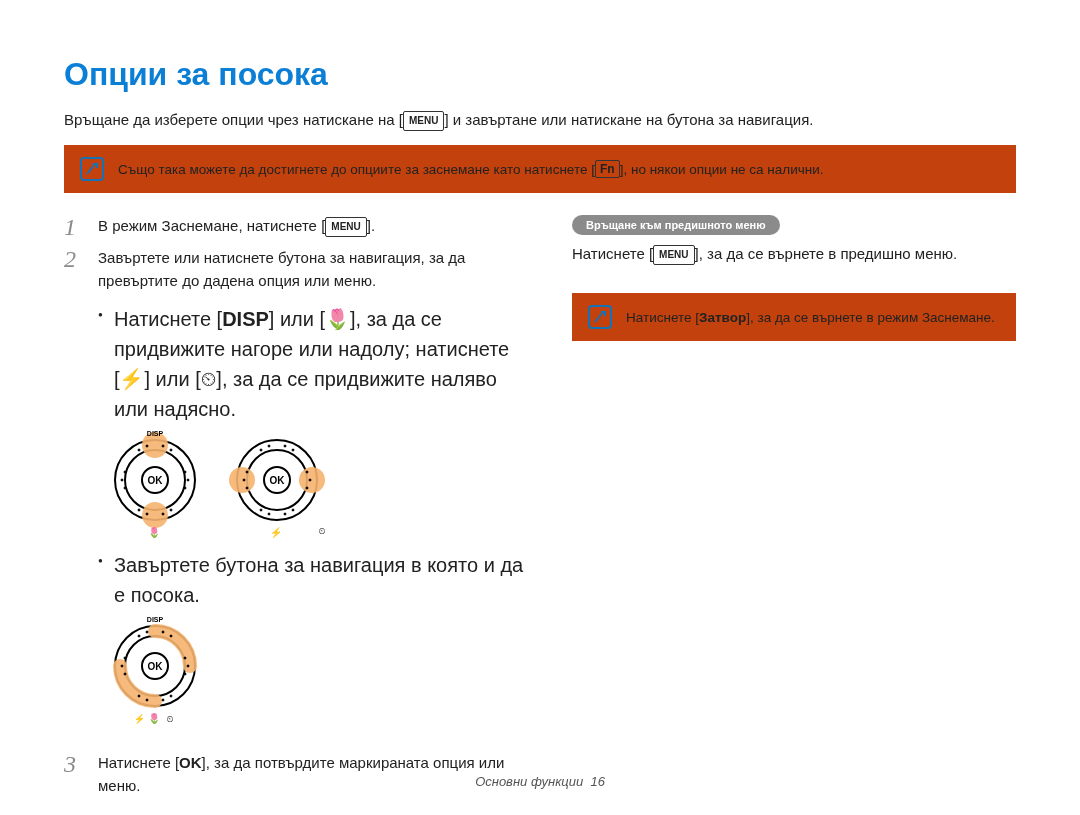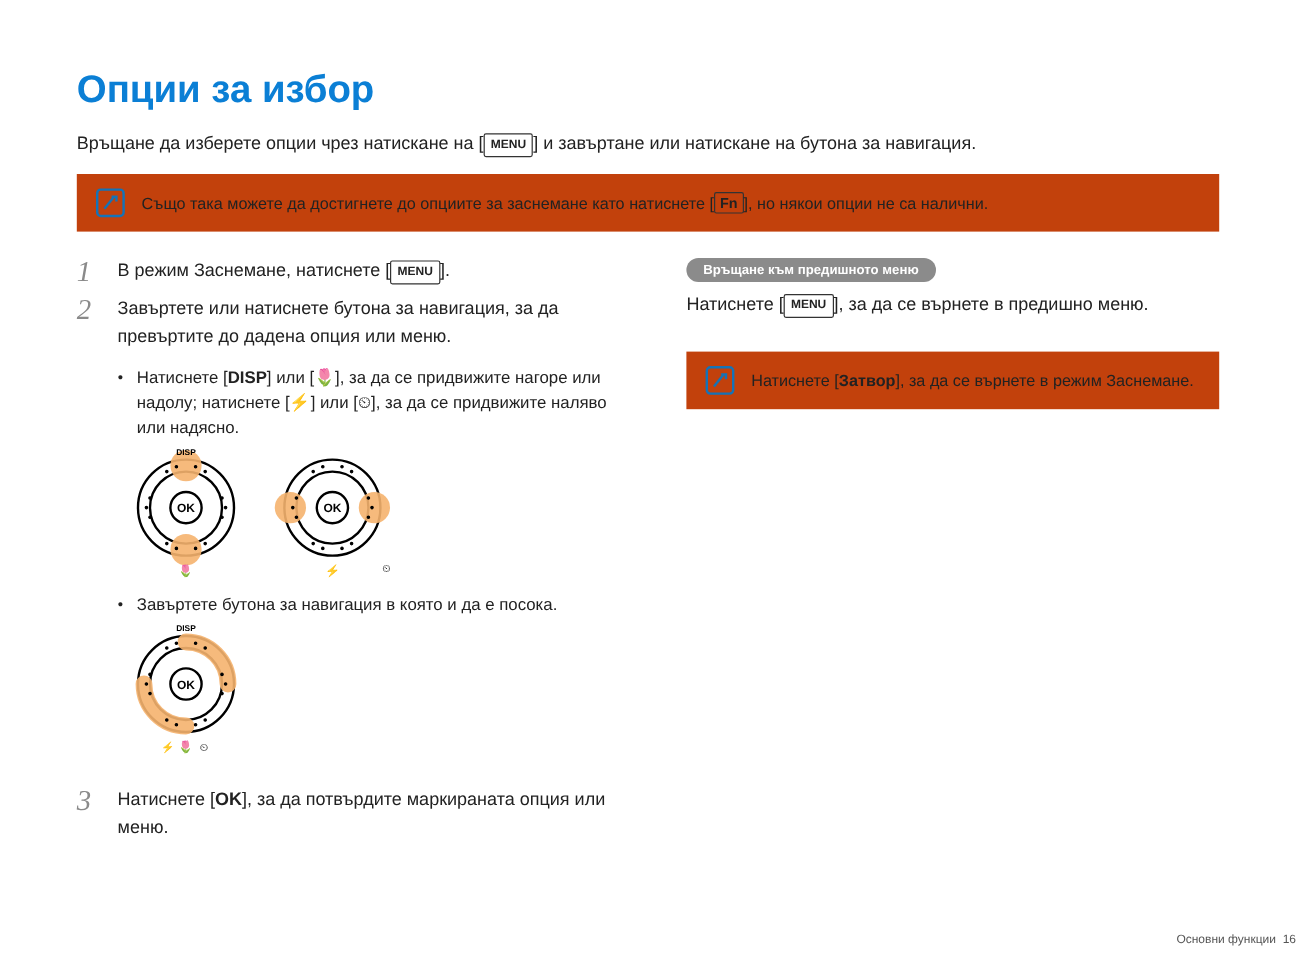--- a/index.html
+++ b/index.html
@@ -94,21 +94,21 @@
   }
   .sub-bullets {
     padding-left: 0;
     margin: 8px 0 6px 0;
     list-style: none;
   }
   .sub-bullets > li {
     position: relative;
     padding-left: 16px;
     margin-bottom: 4px;
-    font-size: 14px;
+    font-size: 20px;
     margin-top: 12px;
   }
   .sub-bullets > li::before {
     content: "●";
     position: absolute;
     left: 0;
     font-size: 8px;
     top: 5px;
   }
   .dial-row {
@@ -127,36 +127,37 @@
     margin-bottom: 10px;
   }
   .right-para {
     font-size: 15px;
     margin-bottom: 28px;
   }
   .footer {
     position: absolute;
     bottom: 26px;
     left: 0; right: 0;
-    text-align: right;
-    font-size: 10px;
+    text-align: center;
+    font-size: 13px;
     color: #555;
+    font-style: italic;
   }
   
   .dial {
     width: 98px;
     height: 108px;
   }
 </style>
 </head>
 <body>
 
 <div class="page">
 
-  <div class="title">Опции за избор</div>
+  <div class="title">Опции за посока</div>
 
   <div class="intro">
     <span>Връщане да изберете опции чрез натискане на </span>[<span class="keycap keycap-lg">MENU</span>]<span> и завъртане или натискане на бутона за навигация.</span>
   </div>
 
   <div class="note-box">
     <span class="note-icon">
       <svg width="14" height="14" viewBox="0 0 14 14">
         <path d="M2 12 L10 2" stroke="#1473b8" stroke-width="2" fill="none"></path>
         <path d="M8 2 L12 2 L12 6" stroke="#1473b8" stroke-width="2" fill="none"></path>

